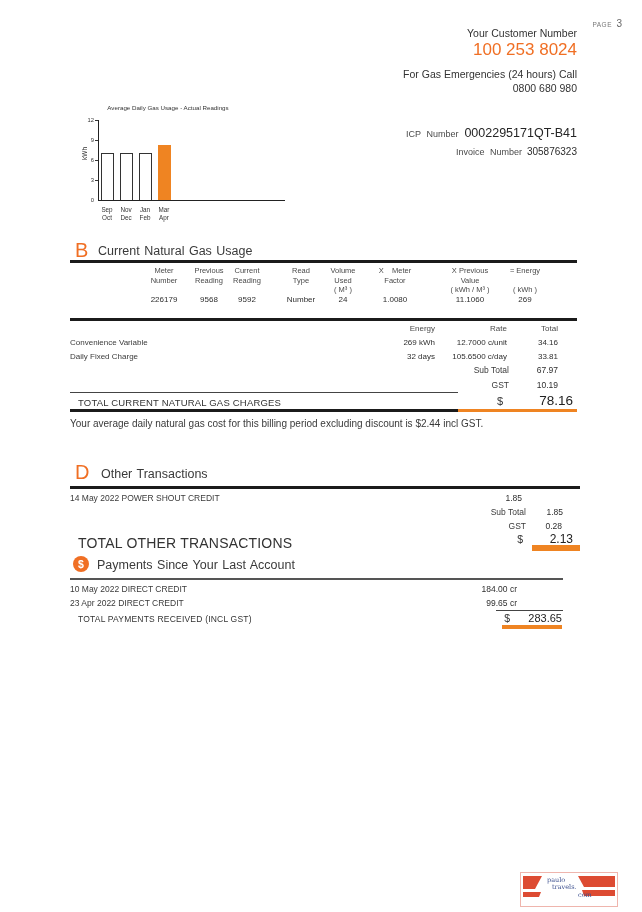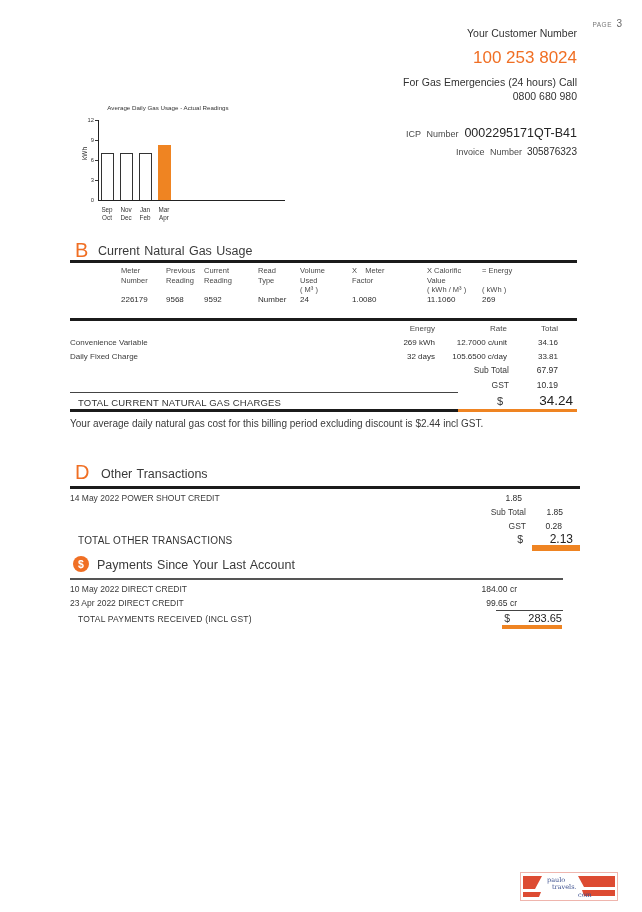--- a/index.html
+++ b/index.html
@@ -9,21 +9,21 @@
   
   .logo{position:absolute;left:78px;top:16px;width:78px;height:78px;border-radius:50%;
         background:radial-gradient(circle at 32% 28%, #f59b31 0%, #f07c22 42%, #ea5526 75%, #e2402c 100%);}
   .logo-text{position:absolute;left:0;right:0;top:27px;text-align:center;color:#fff;
         font-size:18px;font-weight:bold;letter-spacing:-0.5px;}
   .pageno{position:absolute;top:13px;right:20px;color:#777;}
   .pageno .pl{font-size:6.5px;letter-spacing:0.5px;}
   .pageno .pn{font-size:10px;color:#666;}
   .custblk{position:absolute;top:27px;right:65px;text-align:right;}
   .custblk .cl{font-size:10.5px;color:#333;}
-  .custblk .cn{font-size:17px;color:var(--accent,#f06f24);margin-top:9px;}
+  .custblk .cn{font-size:17px;color:var(--accent,#f06f24);margin-top:1px;}
   .custblk .em{font-size:10.5px;color:#333;margin-top:8px;}
   .custblk .ep{font-size:10.5px;color:#333;margin-top:2px;}
   .icpblk{position:absolute;top:123px;right:65px;text-align:right;}
   .icpblk .lab{font-size:9px;color:#4a4a4a;word-spacing:3px;}
   .icpblk .v1{font-size:12.5px;color:#252525;margin-left:6px;}
   .icpblk .v2{font-size:10px;color:#2c2c2c;margin-left:5px;}
   .icpblk .l2{}
   .supply{position:absolute;top:200px;right:65px;text-align:right;font-size:8.7px;
           line-height:10.8px;color:#333;word-spacing:1.5px;}
 
@@ -47,31 +47,31 @@
   .rule{position:absolute;background:#1b1b1b;}
   .orange{background:var(--bar,#ef8422) !important;}
   .lbl{position:absolute;font-size:8px;color:#3a3a3a;}
   .num{position:absolute;font-size:8px;color:#2e2e2e;text-align:right;width:90px;}
   .hdr{position:absolute;font-size:8px;color:#4a4a4a;text-align:right;width:60px;}
   .tlabel{position:absolute;left:8px;font-size:9.5px;color:#333;letter-spacing:0.2px;}
   .dollar{position:absolute;font-size:11px;color:#333;text-align:right;width:20px;}
   .big{position:absolute;text-align:right;color:#222;width:70px;}
 
   .secb{position:absolute;left:70px;top:239px;width:510px;height:200px;}
-  .mc{position:absolute;top:27px;width:86px;text-align:left;}
+  .mc{position:absolute;top:27px;width:86px;text-align:center;}
   .mh{font-size:7.5px;line-height:9.6px;color:#4a4a4a;min-height:9.6px;}
   .mv{font-size:8px;color:#2e2e2e;}
 
   .secd{position:absolute;left:70px;top:461px;width:510px;height:95px;}
   .secp{position:absolute;left:70px;top:555px;width:510px;height:80px;}
   .payicon{position:absolute;left:3px;top:1px;width:16px;height:16px;border-radius:50%;
            background:var(--accent,#f06f24);color:#fff;font-size:10.5px;font-weight:bold;
            text-align:center;line-height:16px;}
 
-  .wm{position:absolute;left:520px;top:872px;width:98px;height:29px;background:#fff;
+  .wm{position:absolute;left:520px;top:872px;width:98px;height:35px;background:#fff;
       border:1px solid #efb5ad;box-sizing:border-box;}
   .wm svg{display:block;}
   .wm text{font-family:"DejaVu Serif",serif;font-size:6.5px;fill:var(--wm_blue,#3b4f8e);}
   .wm polygon{fill:var(--wm_red,#dd4b32);}
 </style>
 </head>
 <body>
 
 <div class="page">
 
@@ -172,21 +172,21 @@
       <div class="mh">( M³ )</div>
       <div class="mv">24</div>
     </div>
     <div class="mc" style="right:142px">
       <div class="mh">X&nbsp;&nbsp;&nbsp;&nbsp;Meter</div>
       <div class="mh">Factor</div>
       <div class="mh"></div>
       <div class="mv">1.0080</div>
     </div>
     <div class="mc" style="right:67px">
-      <div class="mh">X Calorific</div>
+      <div class="mh">X Previous</div>
       <div class="mh">Value</div>
       <div class="mh">( kWh / M³ )</div>
       <div class="mv">11.1060</div>
     </div>
     <div class="mc" style="right:12px">
       <div class="mh">= Energy</div>
       <div class="mh"></div>
       <div class="mh">( kWh )</div>
       <div class="mv">269</div>
     </div>
@@ -208,41 +208,41 @@
     <div class="num" style="top:113px;right:22px">33.81</div>
 
     <div class="num" style="top:126px;right:71px;font-size:8.5px;color:#3a3a3a">Sub Total</div>
     <div class="num" style="top:126px;right:22px;font-size:8.5px">67.97</div>
     <div class="num" style="top:141px;right:71px;font-size:8.5px;color:#3a3a3a">GST</div>
     <div class="num" style="top:141px;right:22px;font-size:8.5px">10.19</div>
 
     <div class="rule" style="left:0;top:153px;width:388px;height:1px;background:#444"></div>
     <div class="tlabel" style="top:158px">TOTAL CURRENT NATURAL GAS CHARGES</div>
     <div class="dollar" style="top:156px;right:77px">$</div>
-    <div class="big" style="top:154px;right:7px;font-size:13.5px">34.24</div>
+    <div class="big" style="top:154px;right:7px;font-size:13.5px">78.16</div>
     <div class="rule" style="left:0;top:170px;width:388px;height:3px"></div>
     <div class="rule orange" style="left:388px;top:170px;width:119px;height:3px"></div>
 
     <div class="lbl" style="top:179px;font-size:10px">Your average daily natural gas cost for this billing period excluding discount is $2.44 incl GST.</div>
   </div>
 
   <div class="secd">
     <div class="secletter">D</div>
     <div class="sectitle" style="left:31px;top:6px">Other Transactions</div>
     <div class="rule" style="left:0;top:25px;width:510px;height:3px"></div>
 
     <div class="lbl" style="top:32px;font-size:8.5px">14 May 2022 POWER SHOUT CREDIT</div>
     <div class="num" style="top:32px;right:58px;font-size:8.5px">1.85</div>
 
     <div class="num" style="top:46px;right:54px;font-size:8.5px;color:#3a3a3a">Sub Total</div>
     <div class="num" style="top:46px;right:17px;font-size:8.5px">1.85</div>
     <div class="num" style="top:60px;right:54px;font-size:8.5px;color:#3a3a3a">GST</div>
     <div class="num" style="top:60px;right:18px;font-size:8.5px">0.28</div>
 
-    <div class="tlabel" style="top:74px;font-size:10px">TOTAL OTHER TRANSACTIONS</div>
+    <div class="tlabel" style="top:74px;font-size:14px">TOTAL OTHER TRANSACTIONS</div>
     <div class="dollar" style="top:72px;right:57px;font-size:10.5px">$</div>
     <div class="big" style="top:71px;right:7px;font-size:12px">2.13</div>
     <div class="rule orange" style="left:462px;top:84px;width:48px;height:6px"></div>
   </div>
 
   <div class="secp">
     <div class="payicon">$</div>
     <div class="sectitle" style="left:27px;top:3px">Payments Since Your Last Account</div>
     <div class="rule" style="left:0;top:23px;width:493px;height:2px;background:#555"></div>
 

